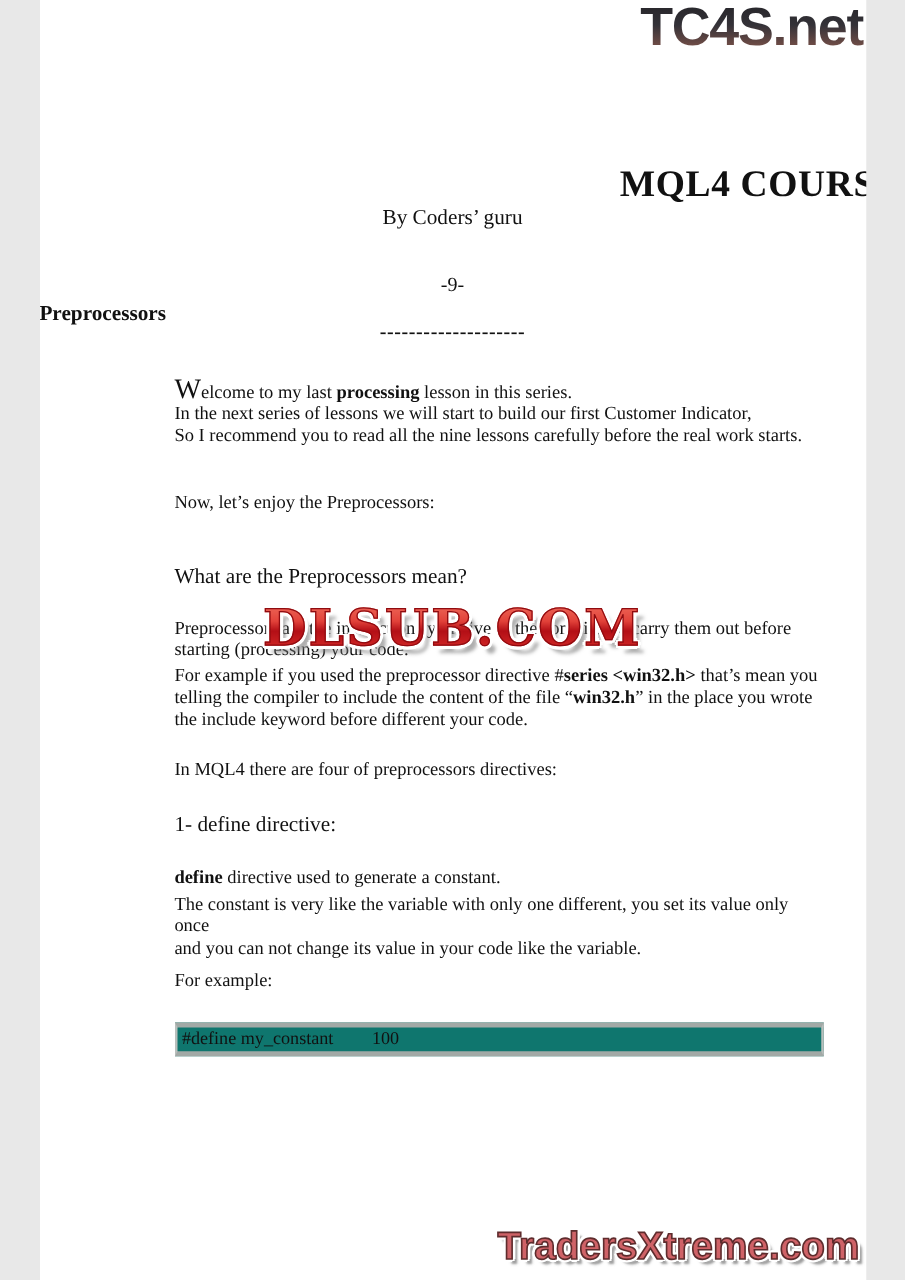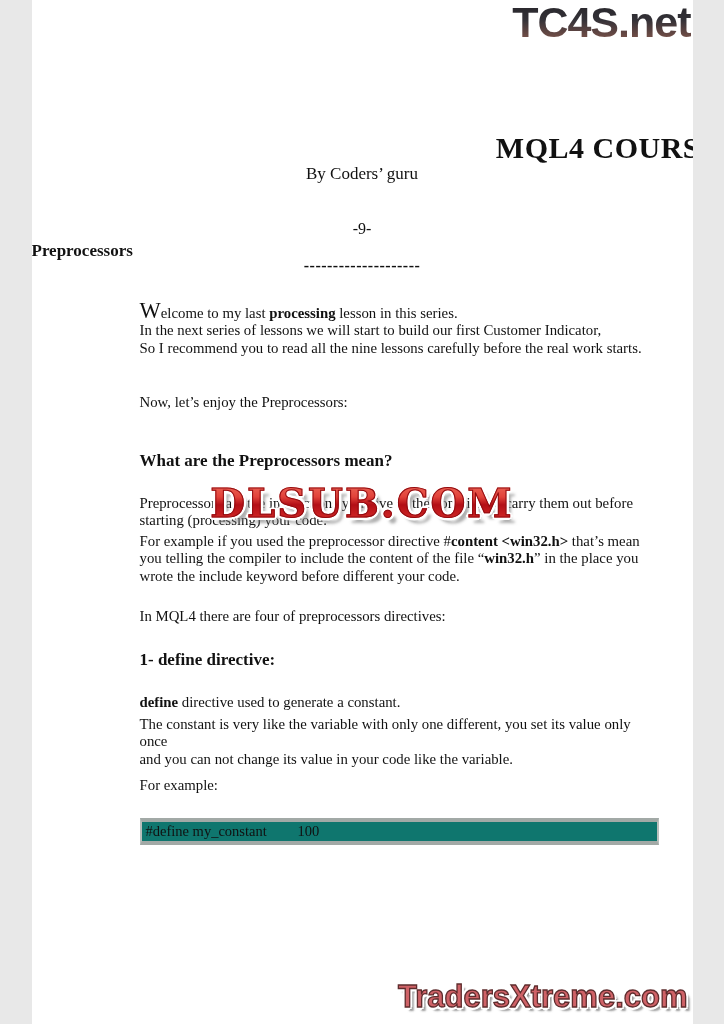--- a/index.html
+++ b/index.html
@@ -77,21 +77,21 @@
     font-size: 14.8px;
     line-height: 17.4px;
   }
   .dropcap { font-size: 22.5px; line-height: 17.4px; }
   .b { font-weight: bold; }
   .sec-heading {
     position: absolute;
     left: 108px;
     margin: 0;
     font-size: 17px;
-    font-weight: bold;
+    font-weight: normal;
   }
 
   #intro          { top: 302px; }
   #enjoy          { top: 394px; }
   #what-heading   { top: 451px; }
   #preproc-para   { top: 495px; }
   #include-para   { top: 533px; }
   #four-directives{ top: 608px; }
   #define-heading { top: 650px; }
   #define-para1   { top: 694px; }
@@ -187,21 +187,21 @@
   <div class="divider">--------------------</div>
 
   <p class="para" id="intro"><span class="dropcap">W</span><span>elcome to my last </span><span class="b">processing</span><span> lesson in this series.</span><br><span>In the next series of lessons we will start to build our first Customer Indicator,</span><br><span>So I recommend you to read all the nine lessons carefully before the real work starts.</span></p>
 
   <p class="para" id="enjoy">Now, let’s enjoy the Preprocessors:</p>
 
   <h2 class="sec-heading" id="what-heading">What are the Preprocessors mean?</h2>
 
   <p class="para" id="preproc-para"><span>Preprocessors are the instructions you give to the compiler to carry them out before</span><br><span>starting (processing) your code.</span></p>
 
-  <p class="para" id="include-para"><span>For example if you used the preprocessor directive #</span><span class="b">content</span><span> </span><span class="b">&lt;win32.h&gt;</span><span> that’s mean you telling the compiler to include the content of the file “</span><span class="b">win32.h</span><span>” in the place you wrote the include keyword before different your code.</span></p>
+  <p class="para" id="include-para"><span>For example if you used the preprocessor directive #</span><span class="b">series</span><span> </span><span class="b">&lt;win32.h&gt;</span><span> that’s mean you telling the compiler to include the content of the file “</span><span class="b">win32.h</span><span>” in the place you wrote the include keyword before different your code.</span></p>
 
   <p class="para" id="four-directives">In MQL4 there are four of preprocessors directives:</p>
 
   <h2 class="sec-heading" id="define-heading">1- define directive:</h2>
 
   <p class="para" id="define-para1"><span class="b">define</span><span> directive used to generate a constant.</span></p>
 
   <p class="para" id="define-para2"><span>The constant is very like the variable with only one different, you set its value only once</span><br><span>and you can not change its value in your code like the variable.</span></p>
 
   <p class="para" id="for-example">For example:</p>

